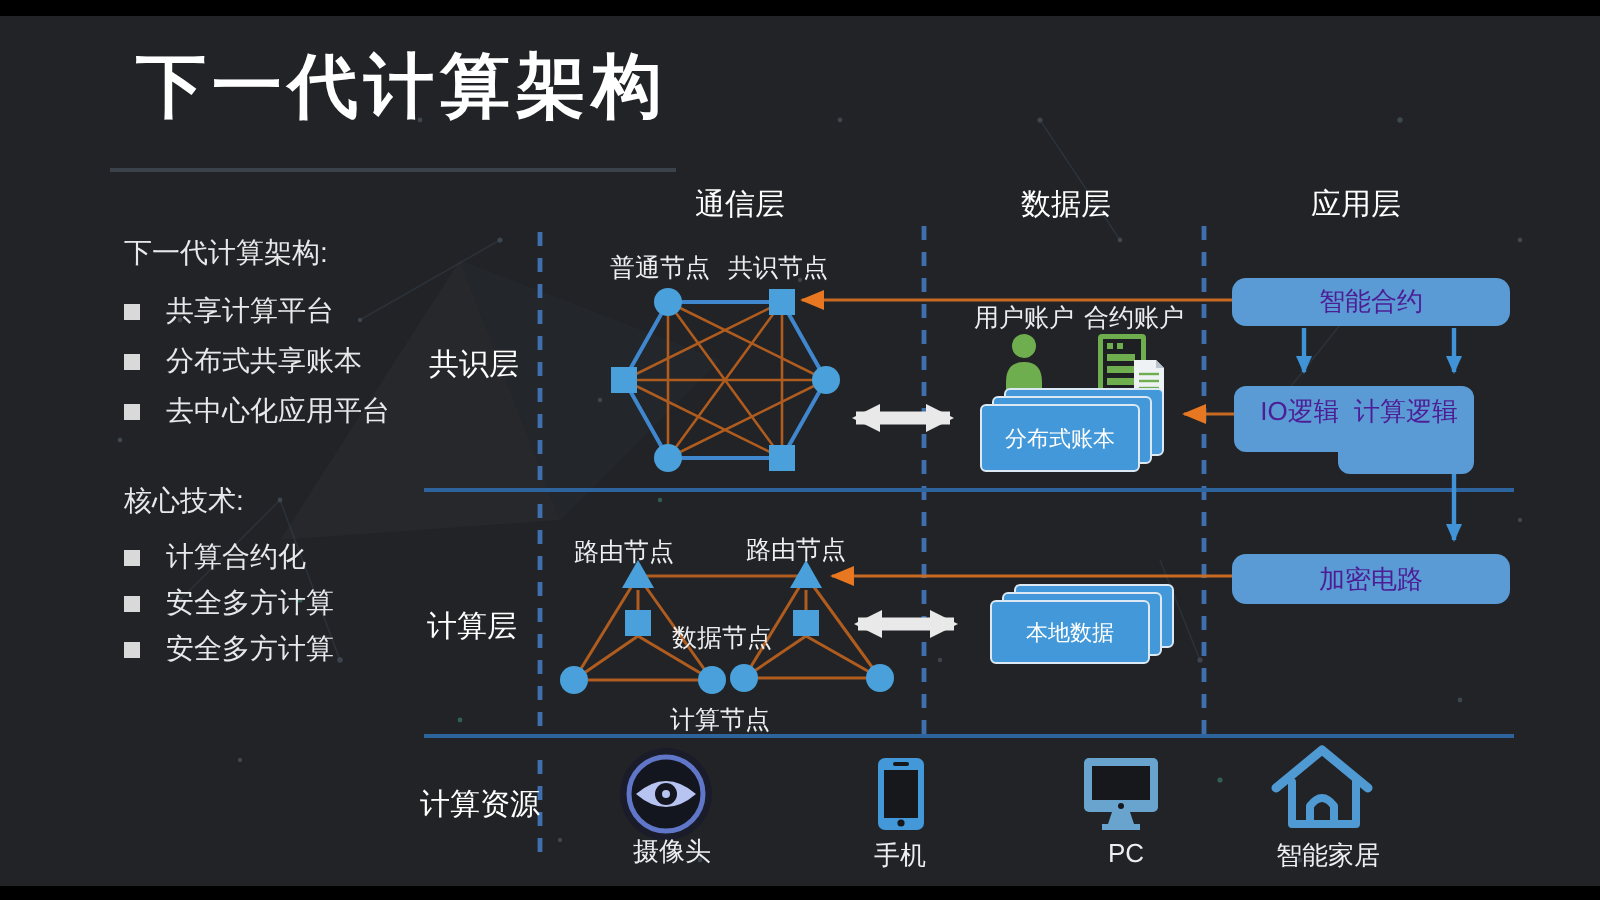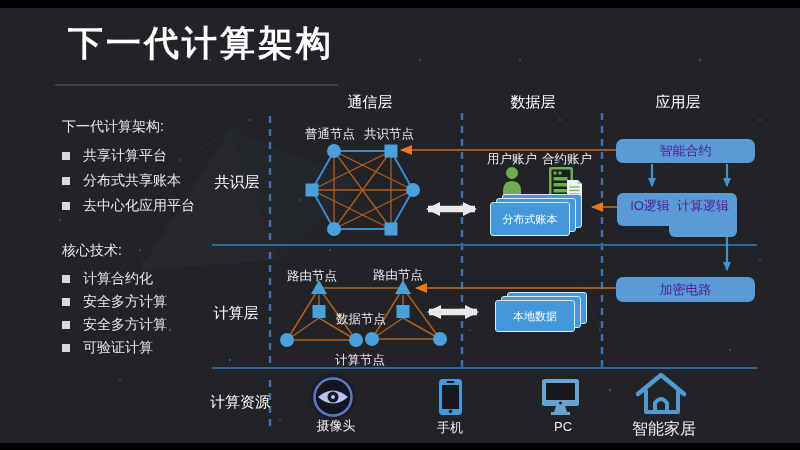--- a/index.html
+++ b/index.html
@@ -261,24 +261,20 @@
         <span>计算合约化</span>
       </div>
     <div class="side-line g2">
         <span class="bullet"></span>
         <span>安全多方计算</span>
       </div>
     <div class="side-line g2">
         <span class="bullet"></span>
         <span>安全多方计算</span>
       </div>
-    <div class="side-line g2">
-        <span class="bullet"></span>
-        <span>可验证计算</span>
-      </div>
   </div>
 
   <div class="col-header" style="left:370px;top:93px;">通信层</div>
   <div class="col-header" style="left:533px;top:93px;">数据层</div>
   <div class="col-header" style="left:678px;top:93px;">应用层</div>
 
   <div class="row-label" style="left:237px;top:173px;">共识层</div>
   <div class="row-label" style="left:236px;top:304px;">计算层</div>
   <div class="row-label" style="left:240px;top:393px;">计算资源</div>
 
@@ -307,14 +303,14 @@
     <div class="card c3" style="height:32px;"></div>
     <div class="card c2" style="height:32px;"></div>
     <div class="card c1" style="height:32px;">
         <span>本地数据</span>
       </div>
   </div>
 
   <div class="nlabel" style="left:336px;top:417px;font-size:13px;">摄像头</div>
   <div class="nlabel" style="left:450px;top:419px;font-size:13px;">手机</div>
   <div class="nlabel" style="left:563px;top:419px;font-size:13px;">PC</div>
-  <div class="nlabel" style="left:664px;top:419px;font-size:16px;">智能家居</div>
+  <div class="nlabel" style="left:664px;top:419px;font-size:13px;">智能家居</div>
 </div>
 
 </body></html>

